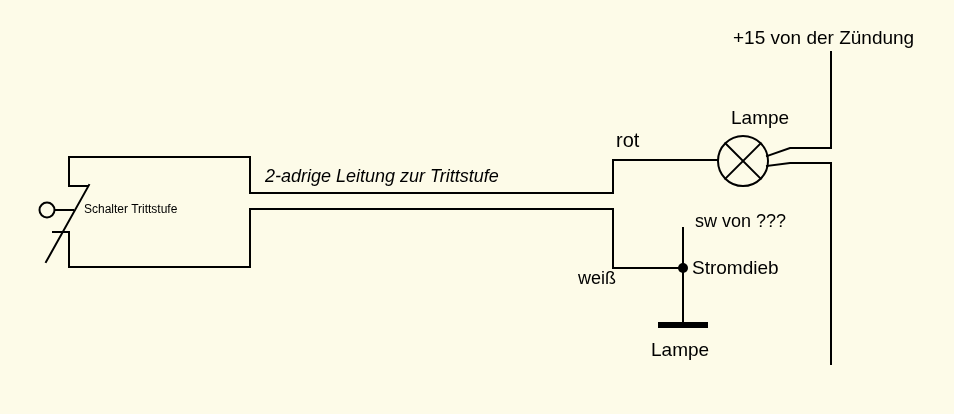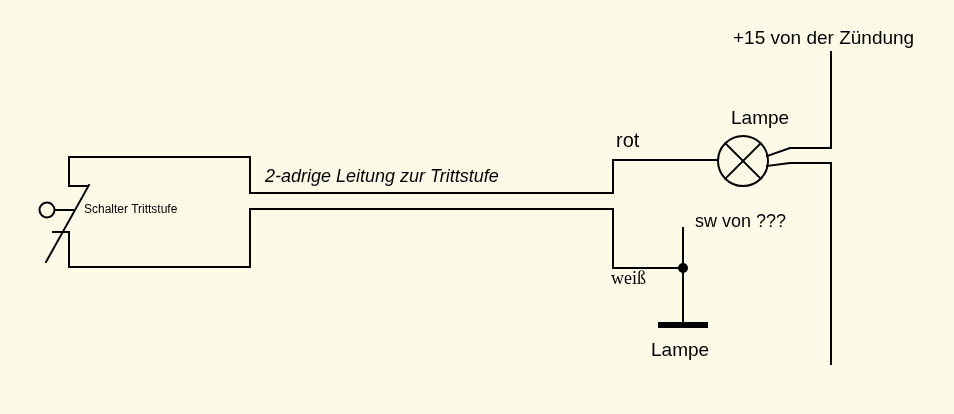--- a/index.html
+++ b/index.html
@@ -111,19 +111,20 @@
   <span class="lbl lbl-16" style="left:731px; top:108px;">Lampe</span>
 
   <span class="lbl lbl-17" style="left:616px; top:130px;">rot</span>
 
   <span class="lbl lbl-18" style="left:265px; top:167px;font-style:italic;">2-adrige Leitung zur Trittstufe</span>
 
   <span class="lbl lbl-15" style="left:84px; top:203px;">Schalter Trittstufe</span>
 
   <span class="lbl lbl-18" style="left:651px; top:212px;margin-left:44px;">sw von ???</span>
 
-  <span class="lbl lbl-18" style="left:611px; top:269px;font-family:Liberation Serif, serif;">weiß</span>
+  <span class="lbl lbl-18" style="left:578px; top:269px;">weiß</span>
 
+  <span class="lbl lbl-19" style="left:692px; top:258px;">Stromdieb</span>
 
   <span class="lbl lbl-19" style="left:651px; top:340px;">Lampe</span>
 
 
 </div>
 
 </body></html>

